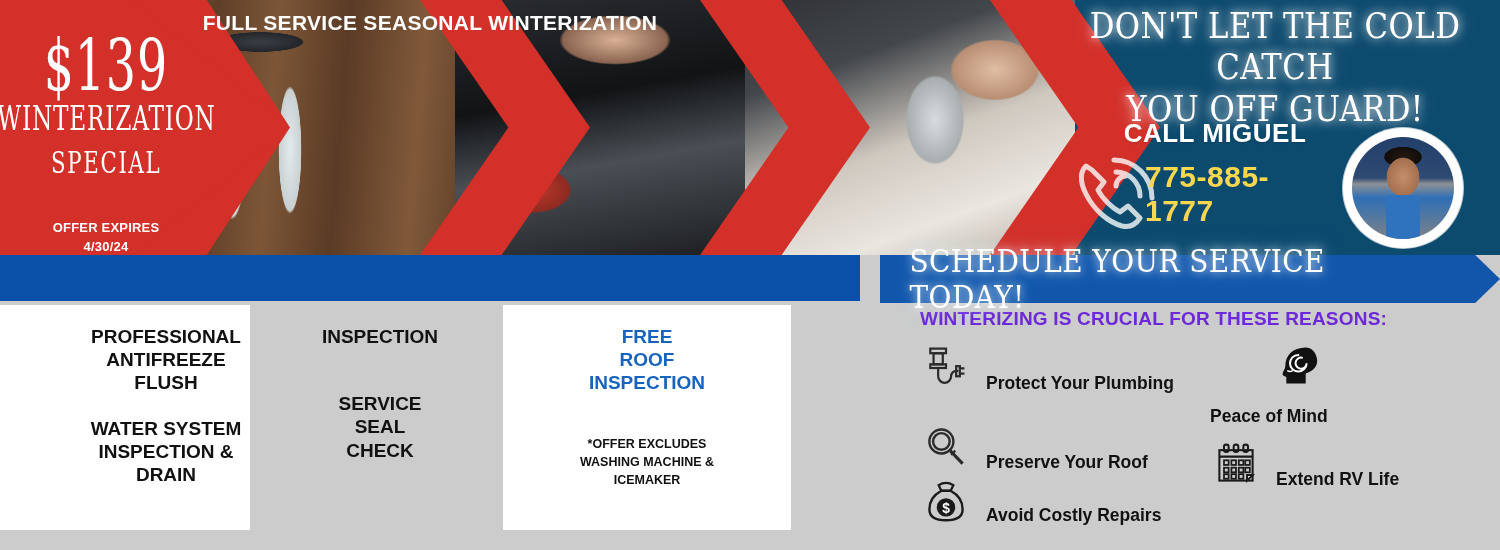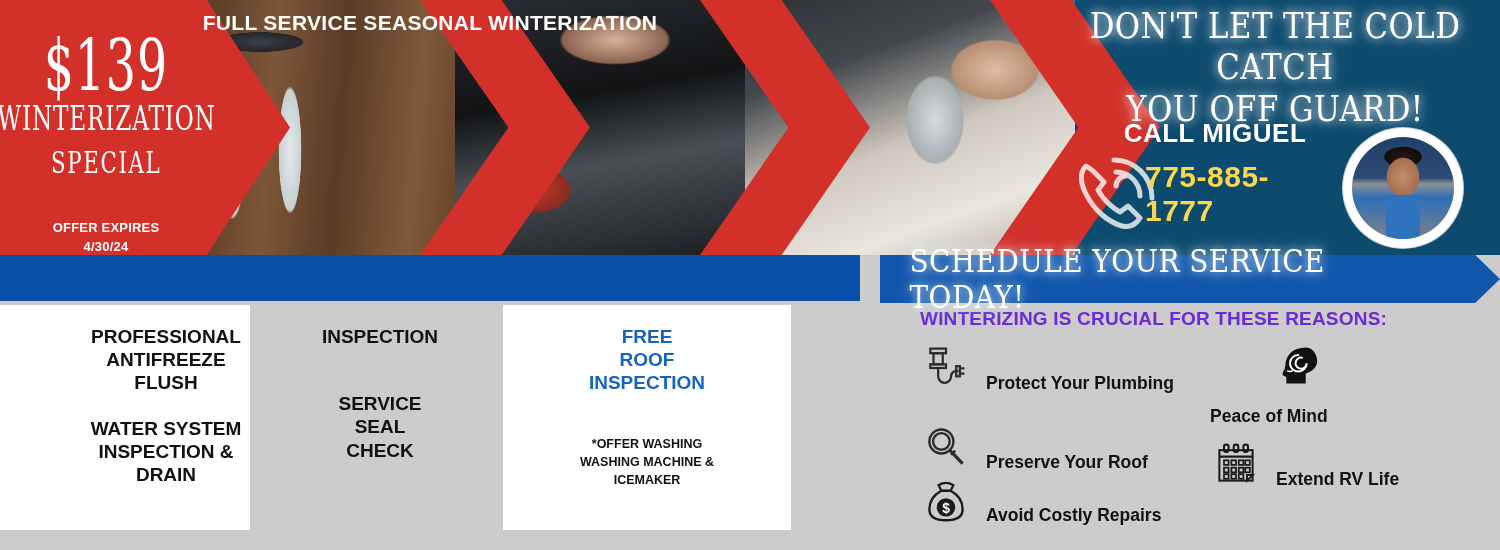--- a/index.html
+++ b/index.html
@@ -222,21 +222,21 @@
       </div>
     </div>
 
     <div class="col col3">
       <div class="blk first">
         <div class="line blue">FREE</div>
         <div class="line blue">ROOF</div>
         <div class="line blue">INSPECTION</div>
       </div>
       <div class="fine">
-        <div>*OFFER WASHING</div>
+        <div>*OFFER EXCLUDES</div>
         <div>WASHING MACHINE &amp;</div>
         <div>ICEMAKER</div>
       </div>
     </div>
 
     <div class="reasons">
       <div class="reasons-title">WINTERIZING IS CRUCIAL FOR THESE REASONS:</div>
 
       <div class="rgrid">
 

